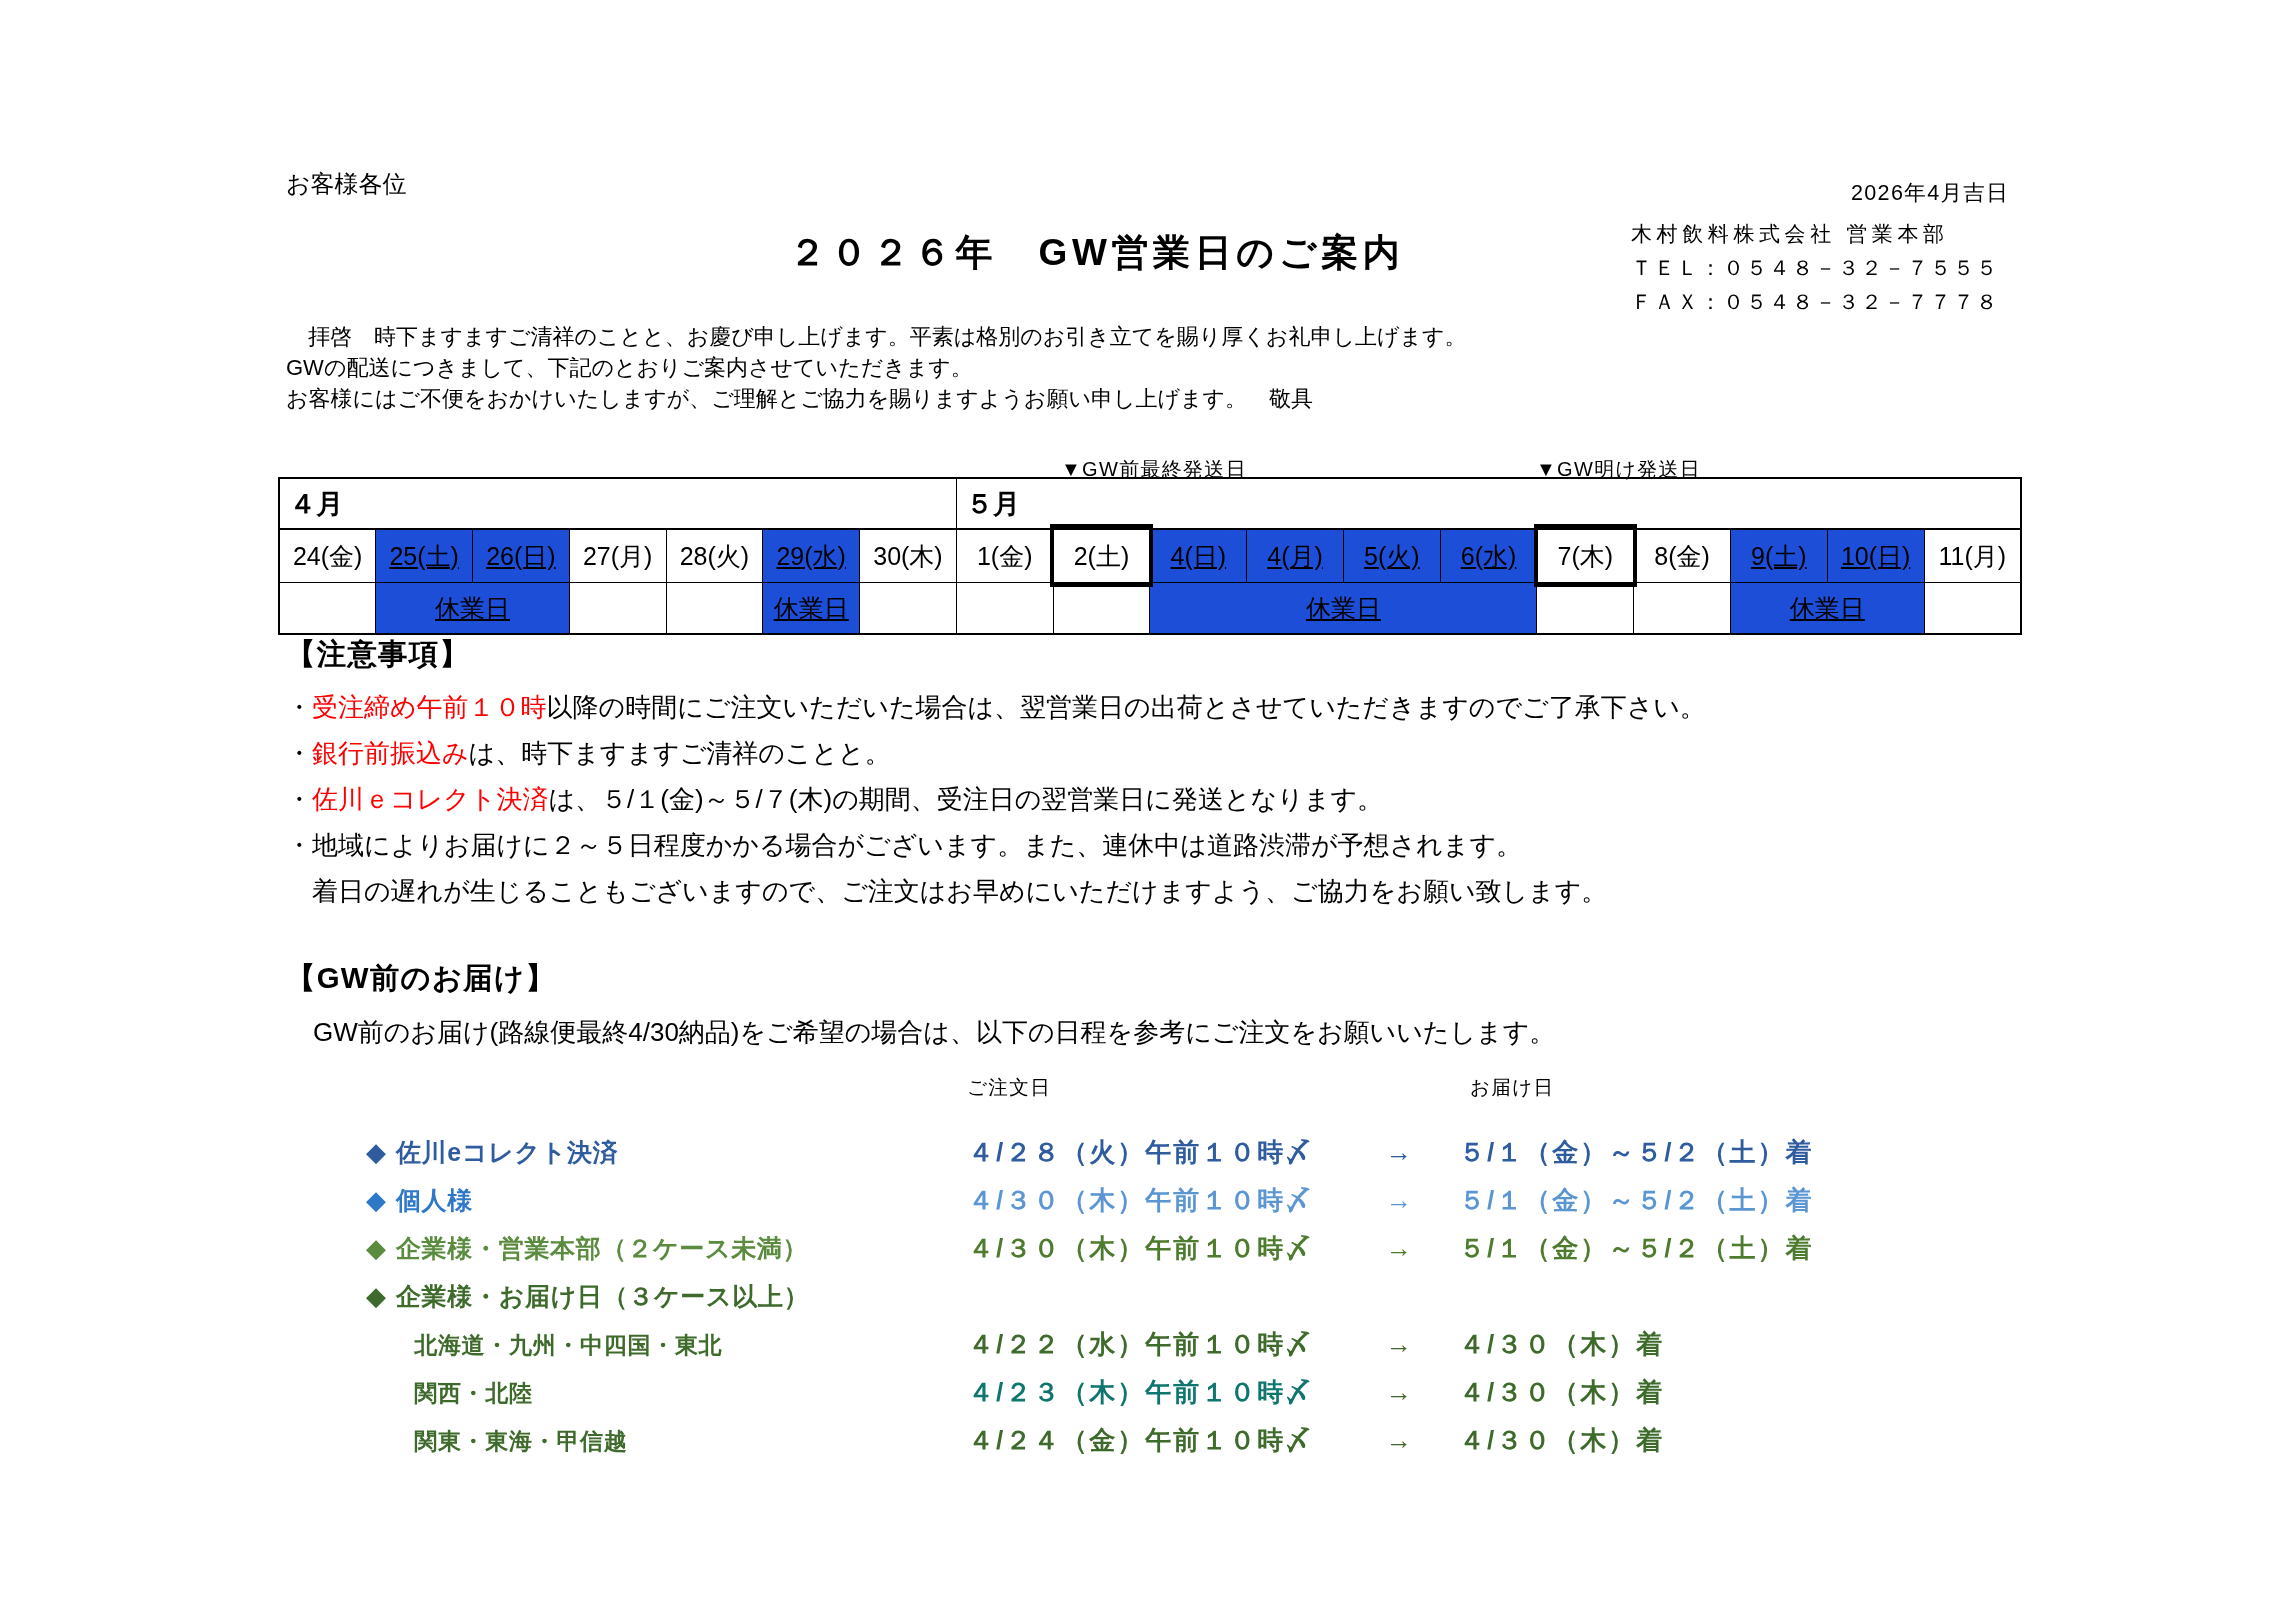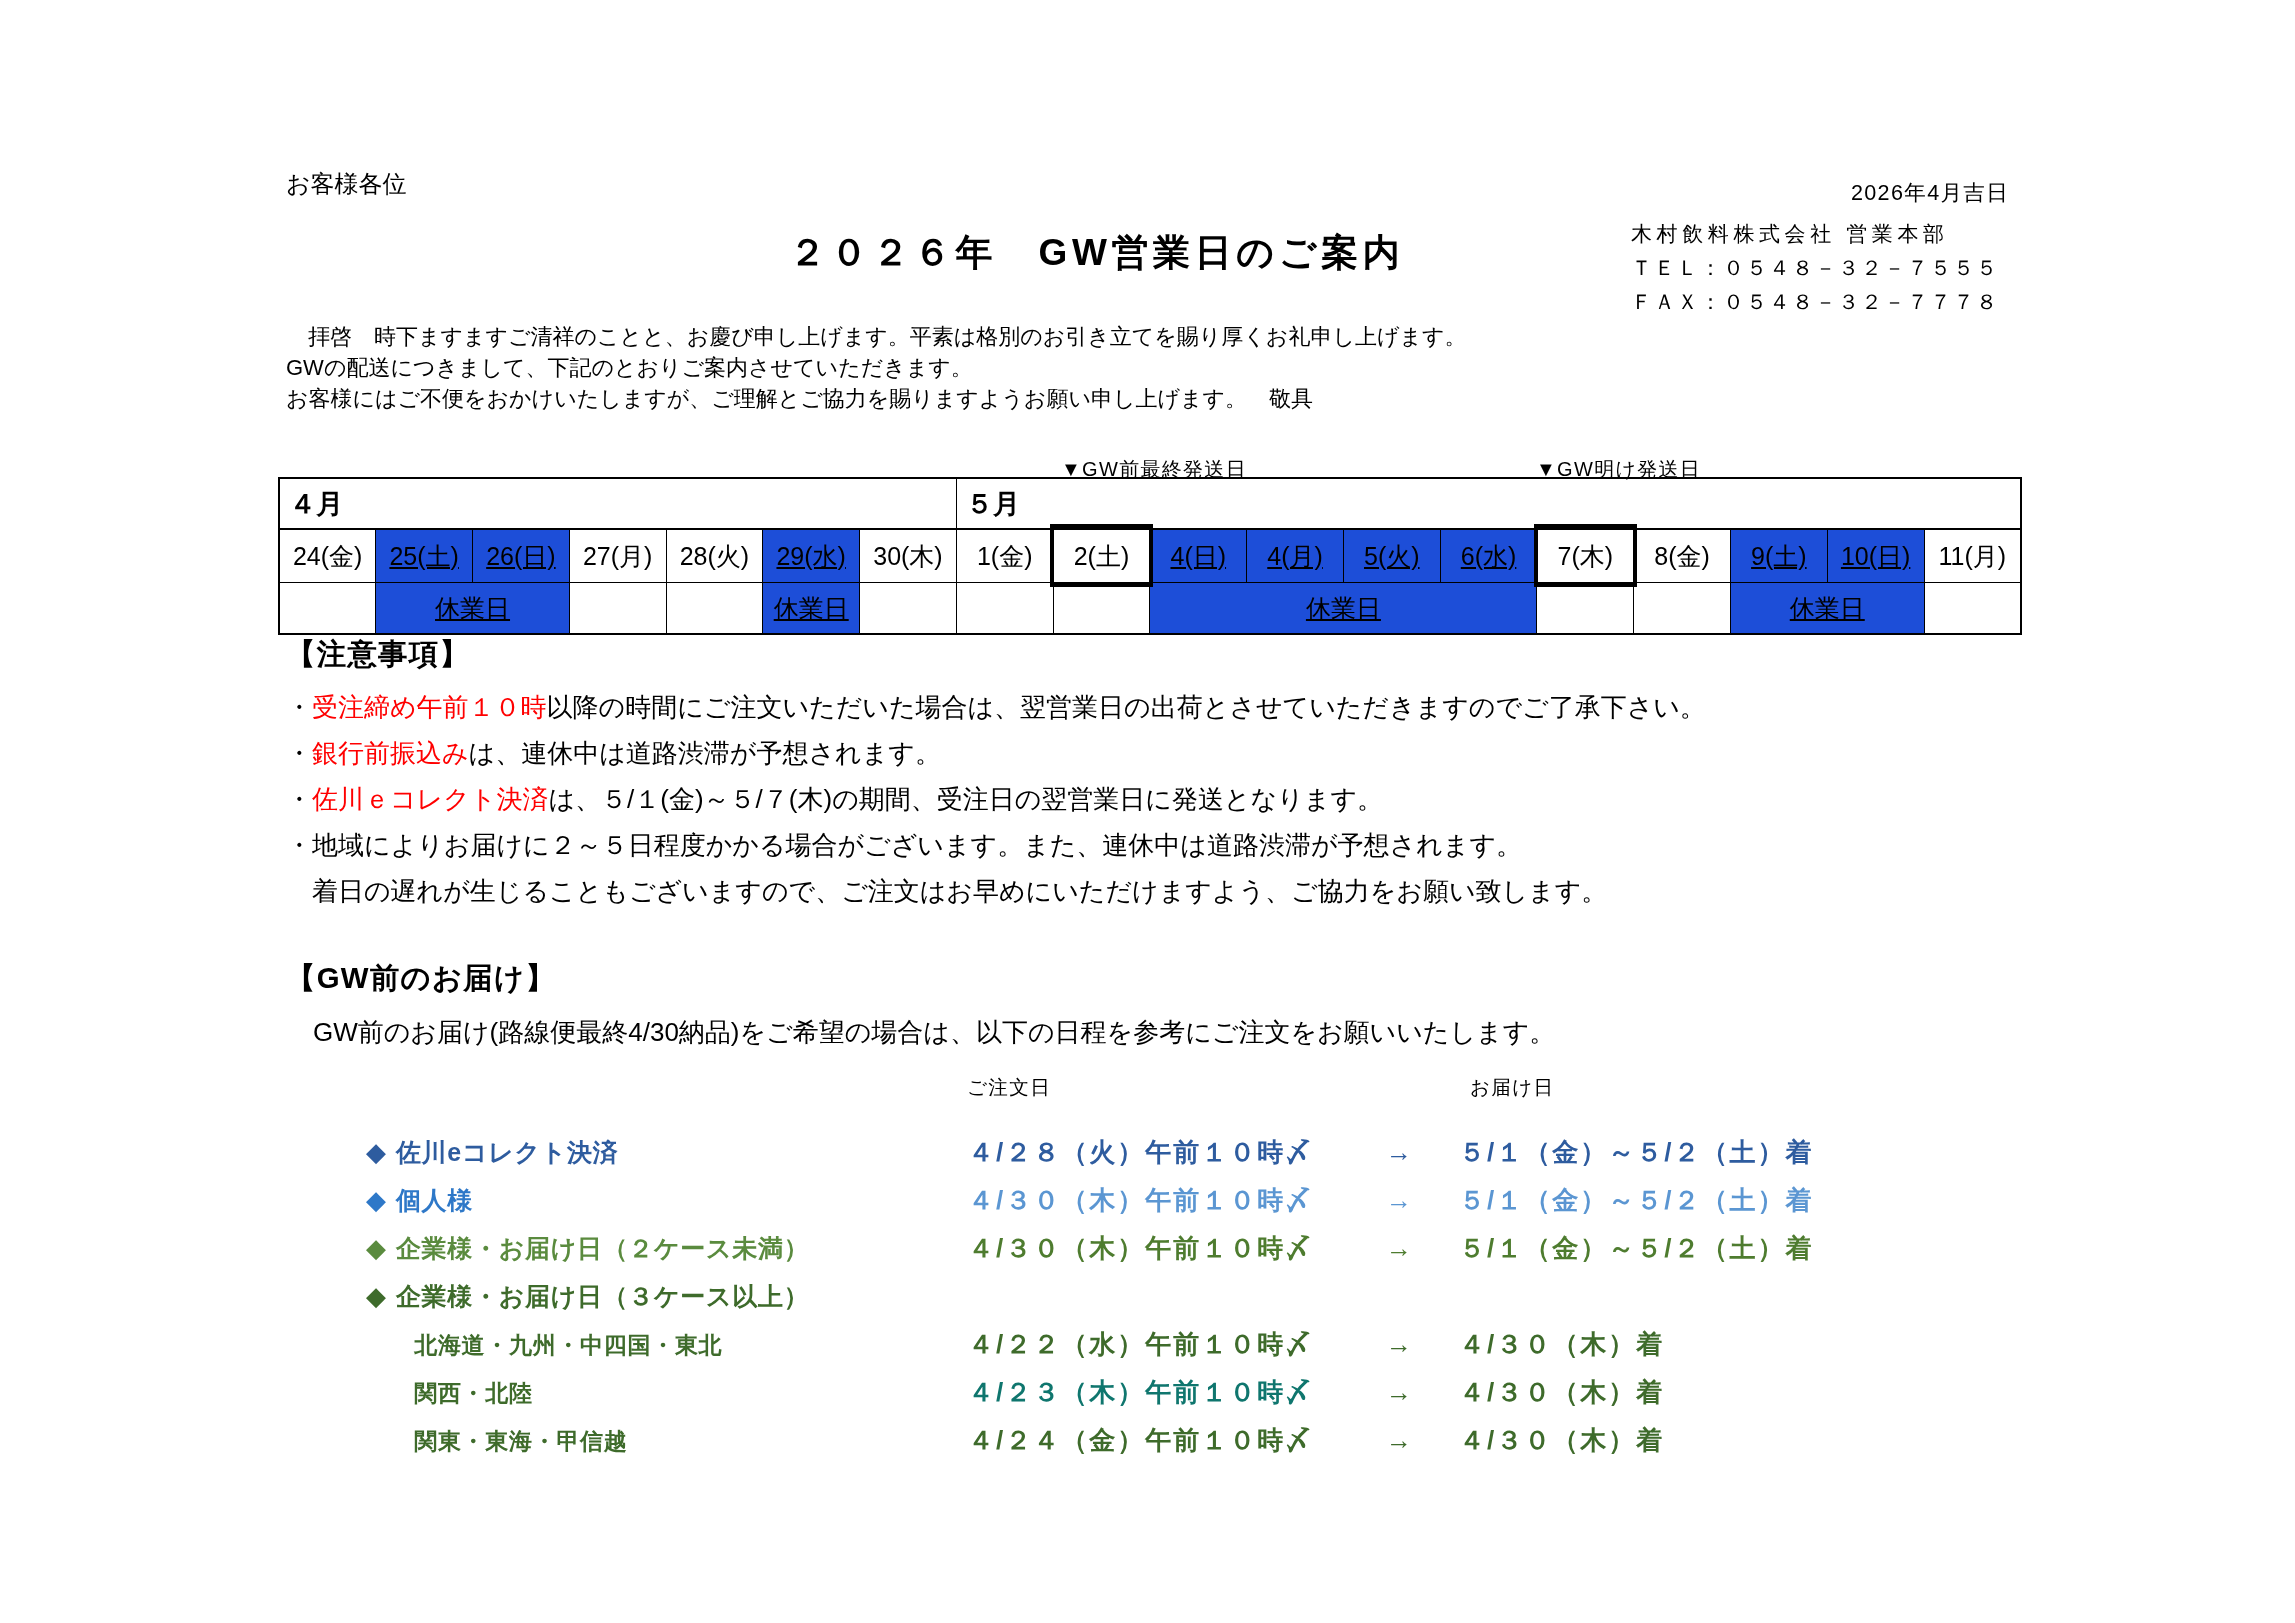--- a/index.html
+++ b/index.html
@@ -154,21 +154,21 @@
   </table>
 
   <div class="abs notes-heading">【注意事項】</div>
   <div class="abs notes-list">
 
       <div class="note-line">
         <span>・</span><span class="note-red">受注締め午前１０時</span><span>以降の時間にご注文いただいた場合は、翌営業日の出荷とさせていただきますのでご了承下さい。</span>
       </div>
 
       <div class="note-line">
-        <span>・</span><span class="note-red">銀行前振込み</span><span>は、連休中は道路渋滞が予想されます。</span>
+        <span>・</span><span class="note-red">銀行前振込み</span><span>は、時下ますますご清祥のことと。</span>
       </div>
 
       <div class="note-line">
         <span>・</span><span class="note-red">佐川ｅコレクト決済</span><span>は、５/１(金)～５/７(木)の期間、受注日の翌営業日に発送となります。</span>
       </div>
 
       <div class="note-line">
         <span>・</span><span class="note-red"></span><span>地域によりお届けに２～５日程度かかる場合がございます。また、連休中は道路渋滞が予想されます。</span>
       </div>
 
@@ -198,21 +198,21 @@
         <div class="s-label" style="color: rgb(46, 120, 200);">
           <span class="diamond">◆</span><span>個人様</span>
         </div>
         <div class="s-order" style="color: rgb(91, 150, 210);">４/３０（木）午前１０時〆</div>
         <div class="s-arrow" style="color: rgb(91, 150, 210);">→</div>
         <div class="s-delivery" style="color: rgb(91, 150, 210);">５/１（金）～５/２（土）着</div>
       </div>
 
       <div class="sched-row">
         <div class="s-label" style="color: rgb(90, 139, 62);">
-          <span class="diamond">◆</span><span>企業様・お届け日（２ケース未満）</span>
+          <span class="diamond">◆</span><span>企業様・営業本部（２ケース未満）</span>
         </div>
         <div class="s-order" style="color: rgb(78, 124, 47);">４/３０（木）午前１０時〆</div>
         <div class="s-arrow" style="color: rgb(78, 124, 47);">→</div>
         <div class="s-delivery" style="color: rgb(78, 124, 47);">５/１（金）～５/２（土）着</div>
       </div>
 
       <div class="sched-row">
         <div class="s-label" style="color: rgb(62, 107, 43);">
           <span class="diamond">◆</span><span>企業様・お届け日（３ケース以上）</span>
         </div>

